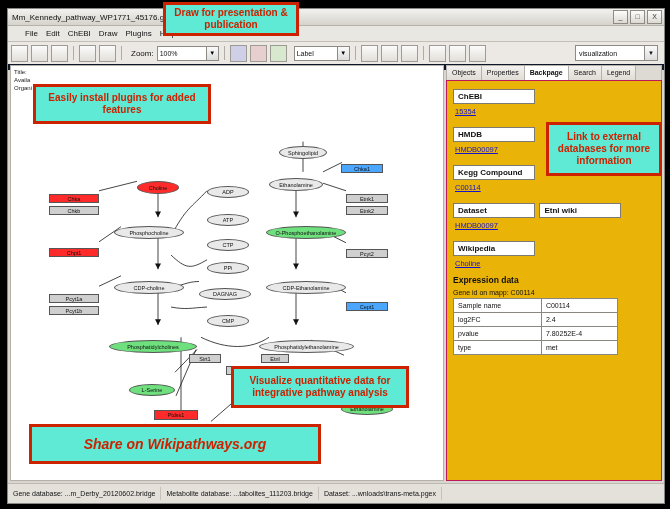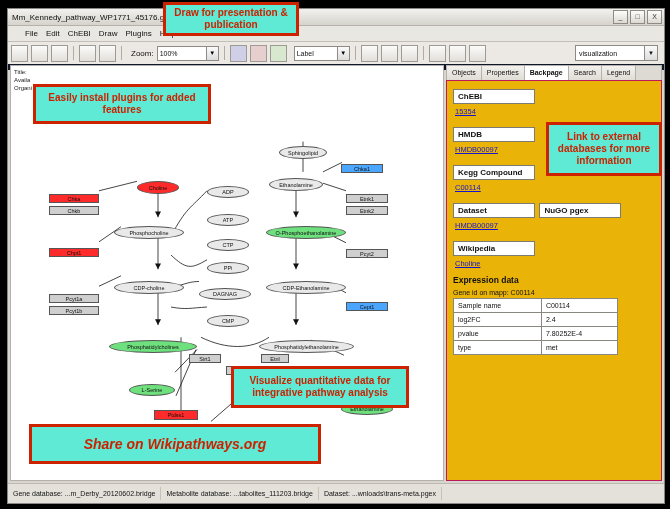--- a/index.html
+++ b/index.html
@@ -231,21 +231,21 @@
         <div class="sec-val">15354</div>
 
         <div class="sec-title">HMDB</div>
         <div class="sec-val">HMDB00097</div>
 
         <div class="sec-title">Kegg Compound</div>
         <div class="sec-val">C00114</div>
 
         <div class="sec-title">Dataset</div>
 
-        <div class="sec-title">NuGO pgex</div>
+        <div class="sec-title">Etnl wiki</div>
         <div class="sec-val">HMDB00097</div>
 
         <div class="sec-title">Wikipedia</div>
         <div class="sec-val">Choline</div>
 
         <div class="exp-title">Expression data</div>
         <div class="gene-line">Gene id on mapp: C00114</div>
         <table class="exp">
           <tbody>
               <tr>

